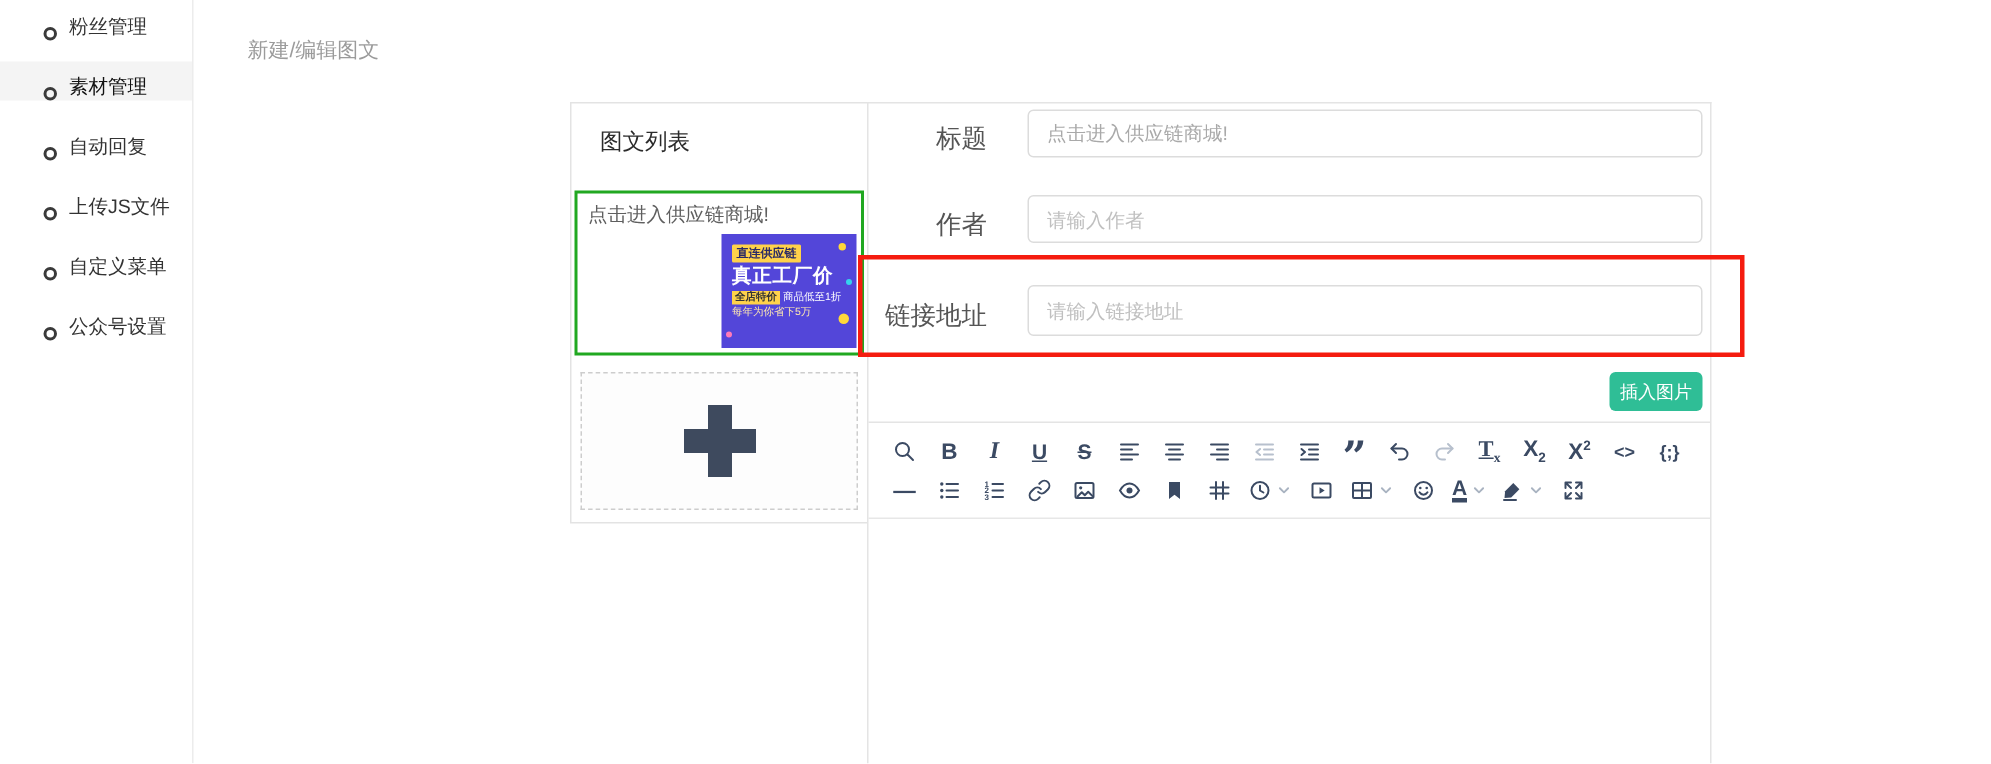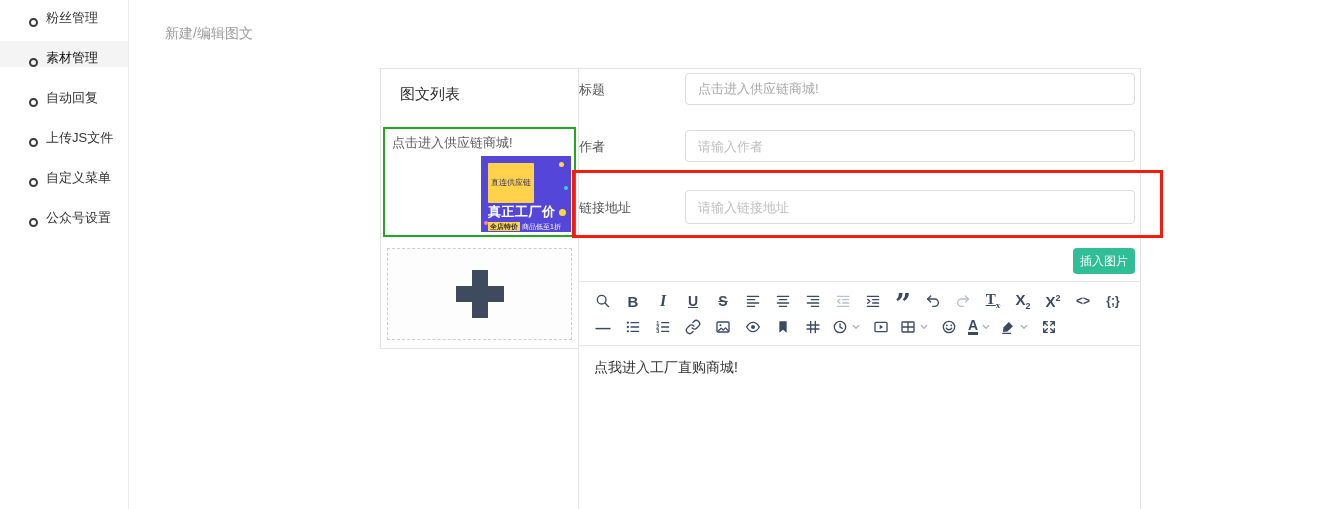--- a/index.html
+++ b/index.html
@@ -20,41 +20,41 @@
   
   .panel{position:absolute;left:380px;top:68px;width:199px;height:281px;border:1px solid #e3e3e3;
          box-sizing:border-box;background:#fff}
   .panel-header{padding:16px 0 0 19px;font-size:15px;font-weight:normal;color:#2b2b2b}
   .article-card{position:absolute;left:2px;right:2px;top:58px;height:110px;border:2px solid var(--card-selected-green);
                 box-sizing:border-box;padding:5px 7px;background:#fff;cursor:pointer}
   .article-title{font-size:13px;color:#5f5f5f}
   .banner{position:absolute;right:3px;bottom:3px;width:90px;height:76px;background:var(--banner-purple);
           overflow:hidden;color:#fff}
   .banner-badge{display:inline-block;margin:7px 0 1px 7px;background:var(--banner-yellow);color:#2b2b66;
-                font-size:8px;font-weight:normal;padding:15px 3px;border-radius:1px;line-height:10px}
+                font-size:8px;font-weight:bold;padding:1px 3px;border-radius:1px;line-height:10px}
   .banner-headline{margin-left:7px;font-size:13px;font-weight:bold;letter-spacing:.5px;line-height:15px;white-space:nowrap}
   .banner-promo{margin:3px 0 0 7px;font-size:7px;line-height:9px;display:flex;align-items:center;white-space:nowrap}
   .banner-promo-badge{background:var(--banner-yellow);color:#333;padding:0 2px;margin-right:2px;font-weight:bold}
   .banner-sub{margin:1px 0 0 7px;font-size:7px;line-height:9px;color:#ffe9b0;white-space:nowrap}
   .dot{position:absolute;border-radius:50%}
   .dot1{width:5px;height:5px;background:#ffd83a;right:7px;top:6px}
   .dot2{width:4px;height:4px;background:#35d3ee;right:3px;top:30px}
   .dot3{width:7px;height:7px;background:#ffd83a;right:5px;bottom:16px}
   .dot4{width:4px;height:4px;background:#ff7ab8;left:3px;bottom:7px}
 
   .add-card{position:absolute;left:6px;right:6px;top:179px;height:90px;border:1px dashed #cdcdcd;background:#fdfdfd;
             display:flex;align-items:center;justify-content:center;cursor:pointer}
   .plus{position:relative;width:48px;height:48px}
   .plus::before{content:"";position:absolute;left:0;top:16px;width:48px;height:16px;background:#3e4a5e}
   .plus::after{content:"";position:absolute;top:0;left:16px;width:16px;height:48px;background:#3e4a5e}
 
   
   .form-area{position:absolute;left:578px;top:68px;width:563px;height:442px;border:1px solid #e4e4e4;
              border-bottom:none;box-sizing:border-box;background:#fff}
-  .f-label{position:absolute;left:0;width:79px;font-size:13px;color:#555;white-space:nowrap}
+  .f-label{position:absolute;left:0;width:79px;text-align:right;font-size:17px;color:#555;white-space:nowrap}
   .f-input{position:absolute;left:106px;width:450px;height:32px;border:1px solid #dcdcdc;border-radius:4px;
            padding:0 12px;font-size:13px;color:#a9a9a9;box-sizing:border-box;outline:none;background:#fff;
            font-family:inherit}
   .f-input::placeholder{color:#c0c0c0;opacity:1}
   #label-title{top:12px}  #input-title{top:4px}
   #label-author{top:69px} #input-author{top:61px}
   #label-link{top:130px}  #input-link{top:121px;height:34px}
   .insert-btn{position:absolute;left:494px;top:179px;width:62px;height:26px;border:none;border-radius:4px;
               background:var(--primary-button);color:#fff;font-size:12px;cursor:pointer;font-family:inherit}
 
@@ -433,19 +433,18 @@
                 <use href="#i-chev"></use>
               </svg>
             </button>
             <button class="tb-btn">
               <svg class="tb-ico" viewBox="0 0 24 24">
                 <use href="#i-fullscreen"></use>
               </svg>
             </button>
           </div>
       </div>
-      <div class="editor-content" contenteditable="true" style="">点我进入工厂直购商城!</div>
     </div>
   </section>
 
   <div class="red-box"></div>
 
 </div>
 
 </body></html>

